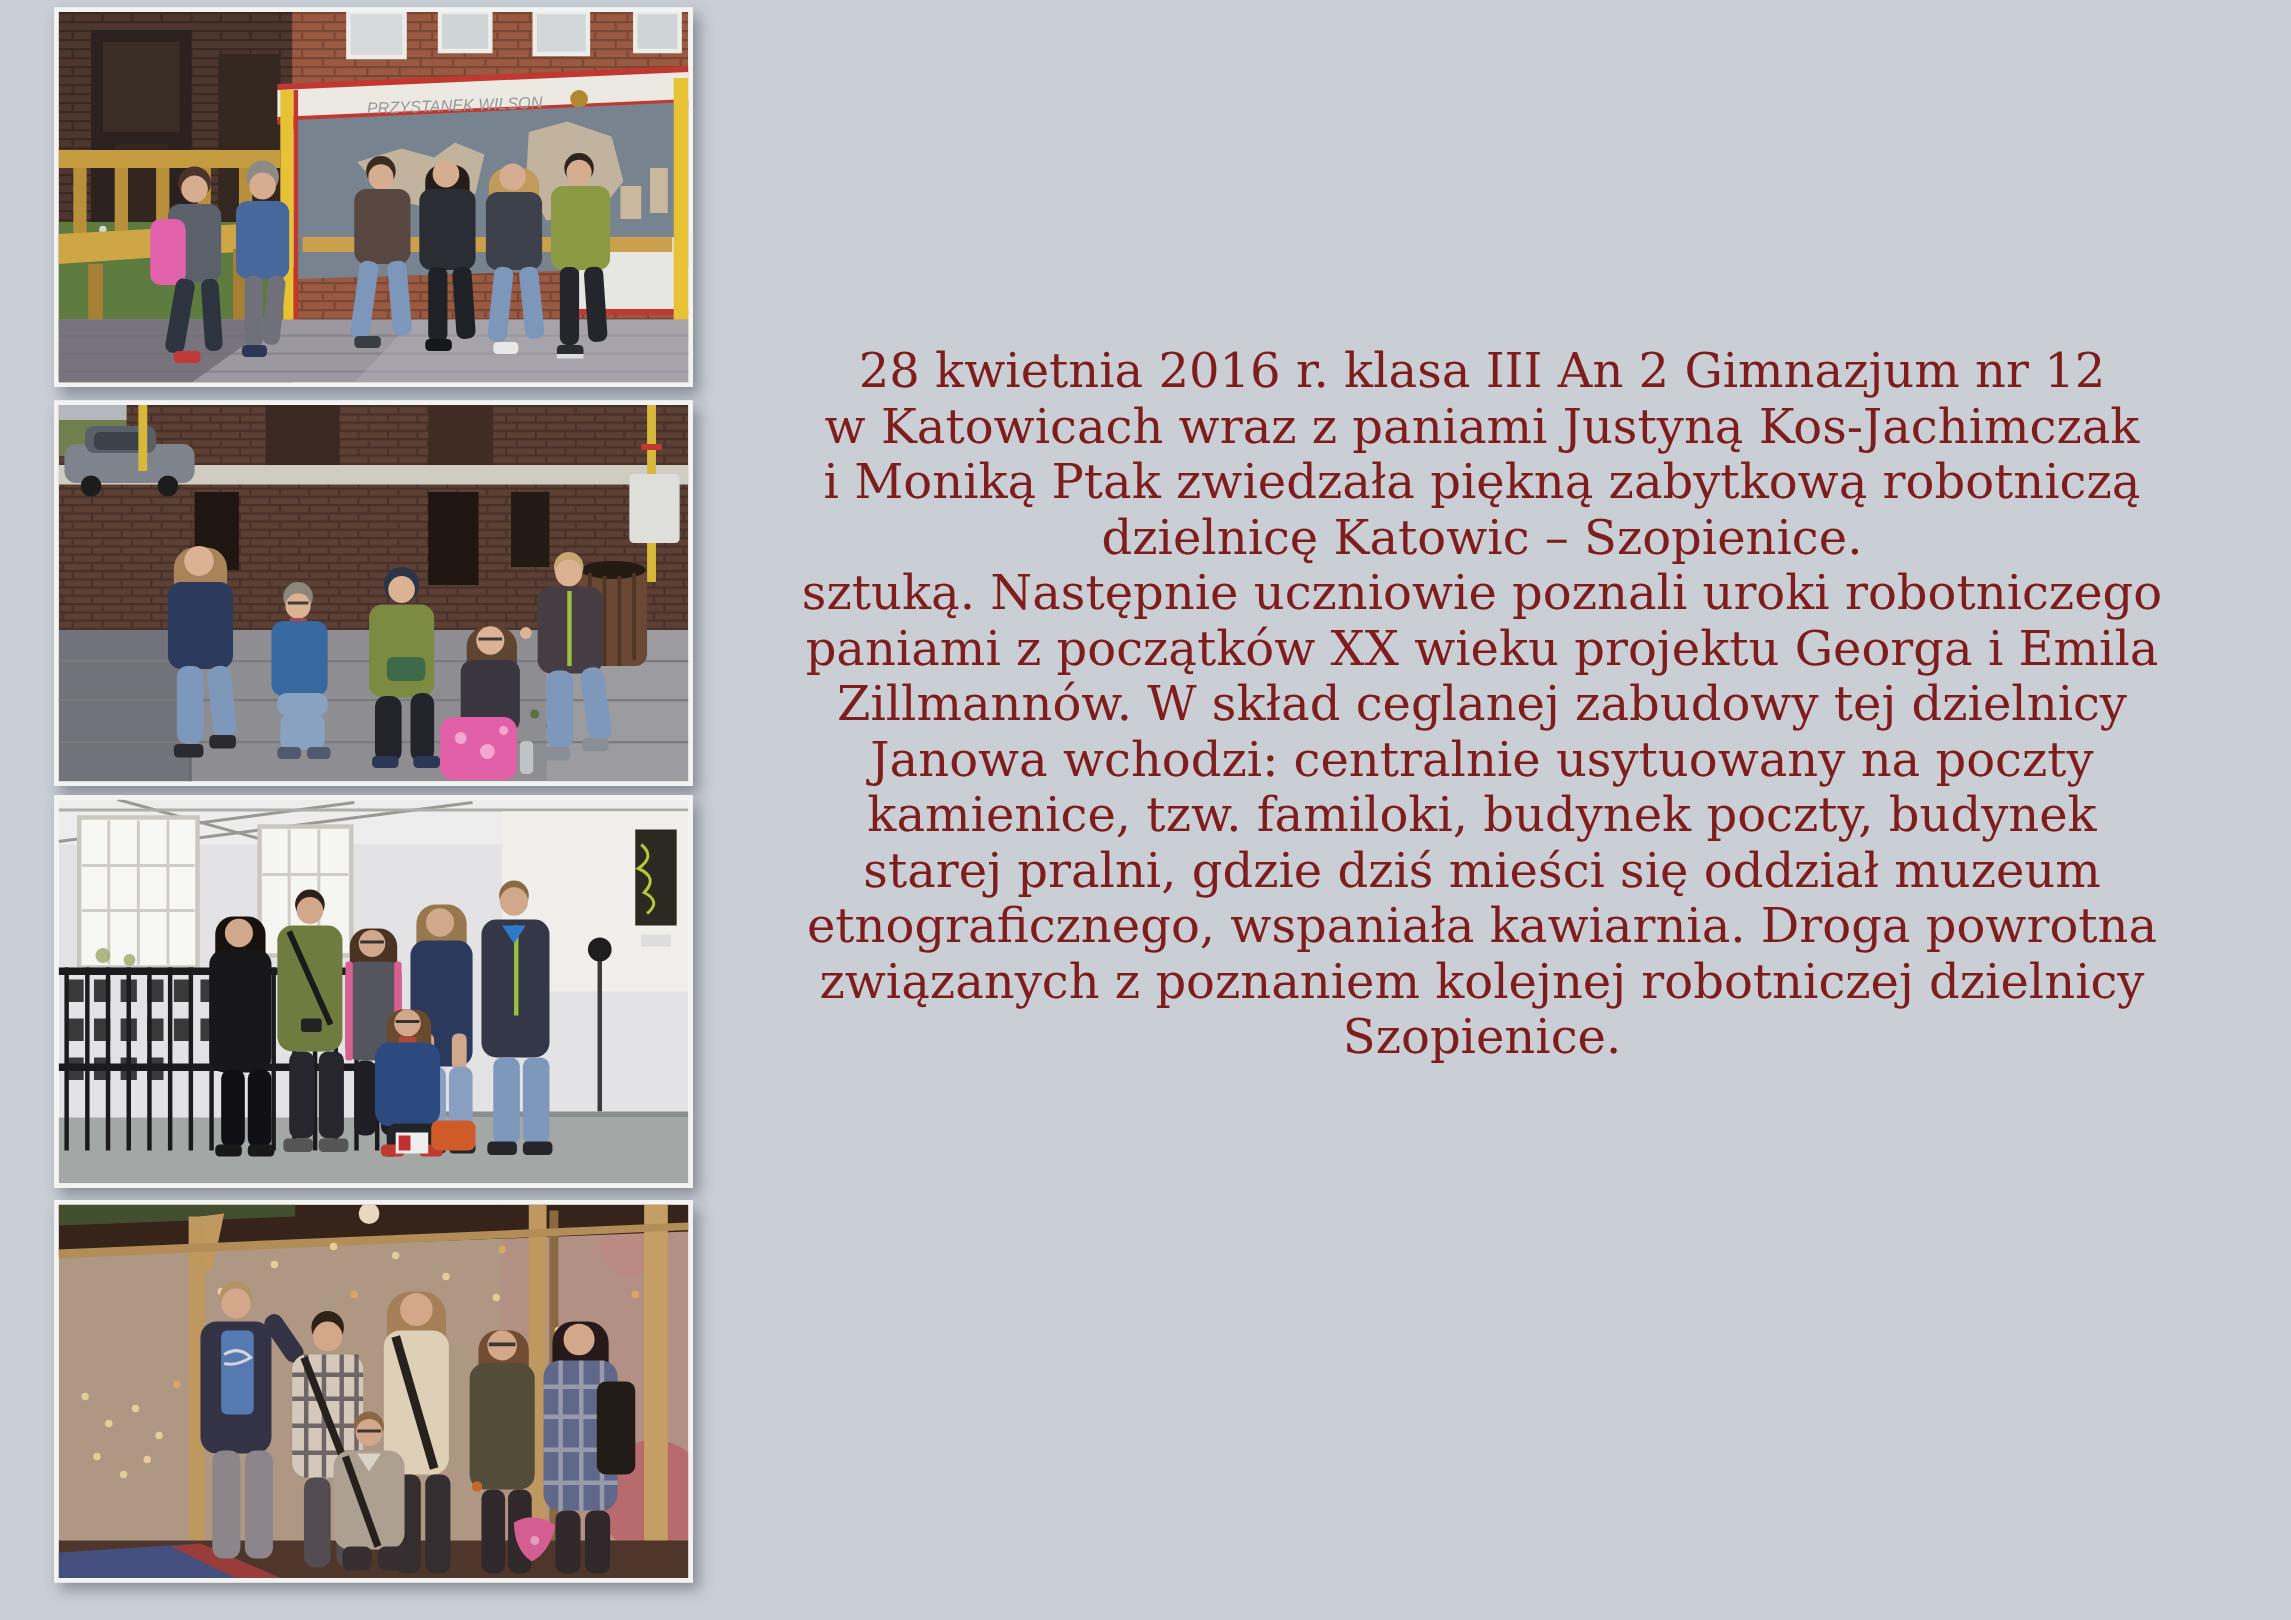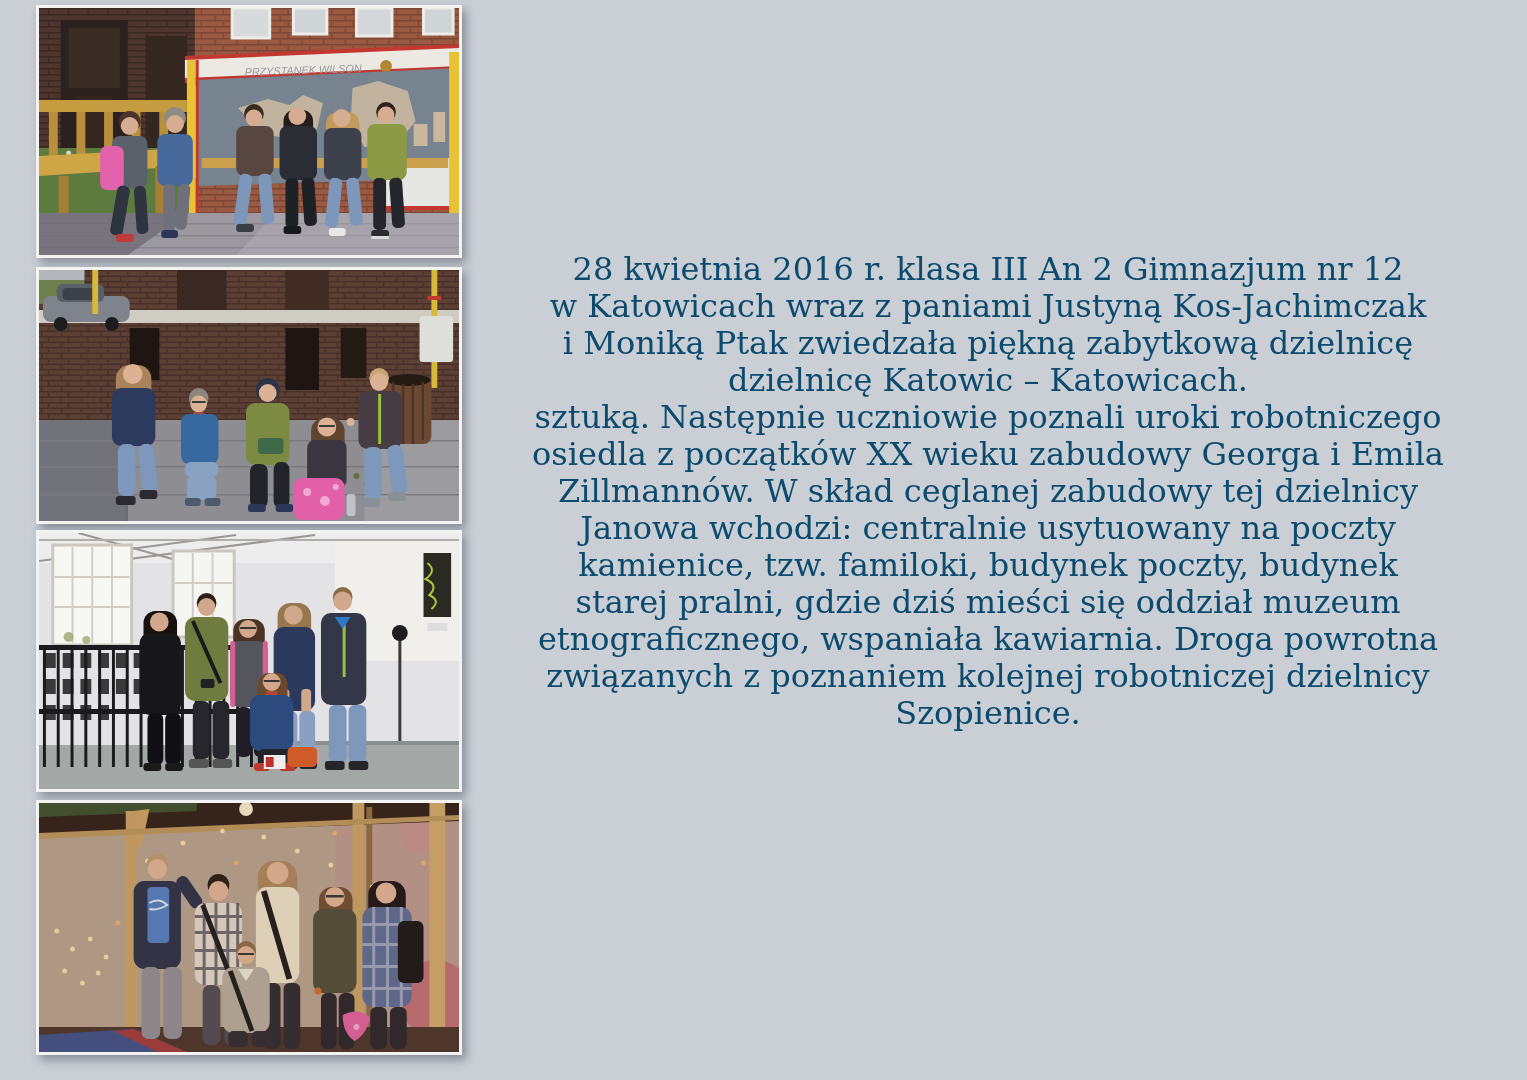--- a/index.html
+++ b/index.html
@@ -482,27 +482,27 @@
           <line x1="194" y1="168" x2="216" y2="228" stroke="#191919" stroke-width="5"></line>
           <rect x="192" y="228" width="20" height="16" rx="5" fill="#2c2830"></rect>
           <rect x="216" y="228" width="20" height="16" rx="5" fill="#2c2830"></rect>
         </g>
         <rect width="426" height="249" fill="#8a5a40" opacity=".12"></rect>
       </svg>
     </figure>
 
   </div>
 
-  <div class="story" style="color: #0c4a6e; margin-top: 22px;">
+  <div class="story" style="color: #7f1d1d;">
       <div class="story-line">28 kwietnia 2016 r. klasa III An 2 Gimnazjum nr 12</div>
       <div class="story-line">w Katowicach wraz z paniami Justyną Kos-Jachimczak</div>
-      <div class="story-line">i Moniką Ptak zwiedzała piękną zabytkową dzielnicę</div>
-      <div class="story-line">dzielnicę Katowic – Katowicach.</div>
+      <div class="story-line">i Moniką Ptak zwiedzała piękną zabytkową robotniczą</div>
+      <div class="story-line">dzielnicę Katowic – Szopienice.</div>
       <div class="story-line">sztuką. Następnie uczniowie poznali uroki robotniczego</div>
-      <div class="story-line">osiedla z początków XX wieku zabudowy Georga i Emila</div>
+      <div class="story-line">paniami z początków XX wieku projektu Georga i Emila</div>
       <div class="story-line">Zillmannów. W skład ceglanej zabudowy tej dzielnicy</div>
       <div class="story-line">Janowa wchodzi: centralnie usytuowany na poczty</div>
       <div class="story-line">kamienice, tzw. familoki, budynek poczty, budynek</div>
       <div class="story-line">starej pralni, gdzie dziś mieści się oddział muzeum</div>
       <div class="story-line">etnograficznego, wspaniała kawiarnia. Droga powrotna</div>
       <div class="story-line">związanych z poznaniem kolejnej robotniczej dzielnicy</div>
       <div class="story-line">Szopienice.</div>
     </div>
 </div>
 

